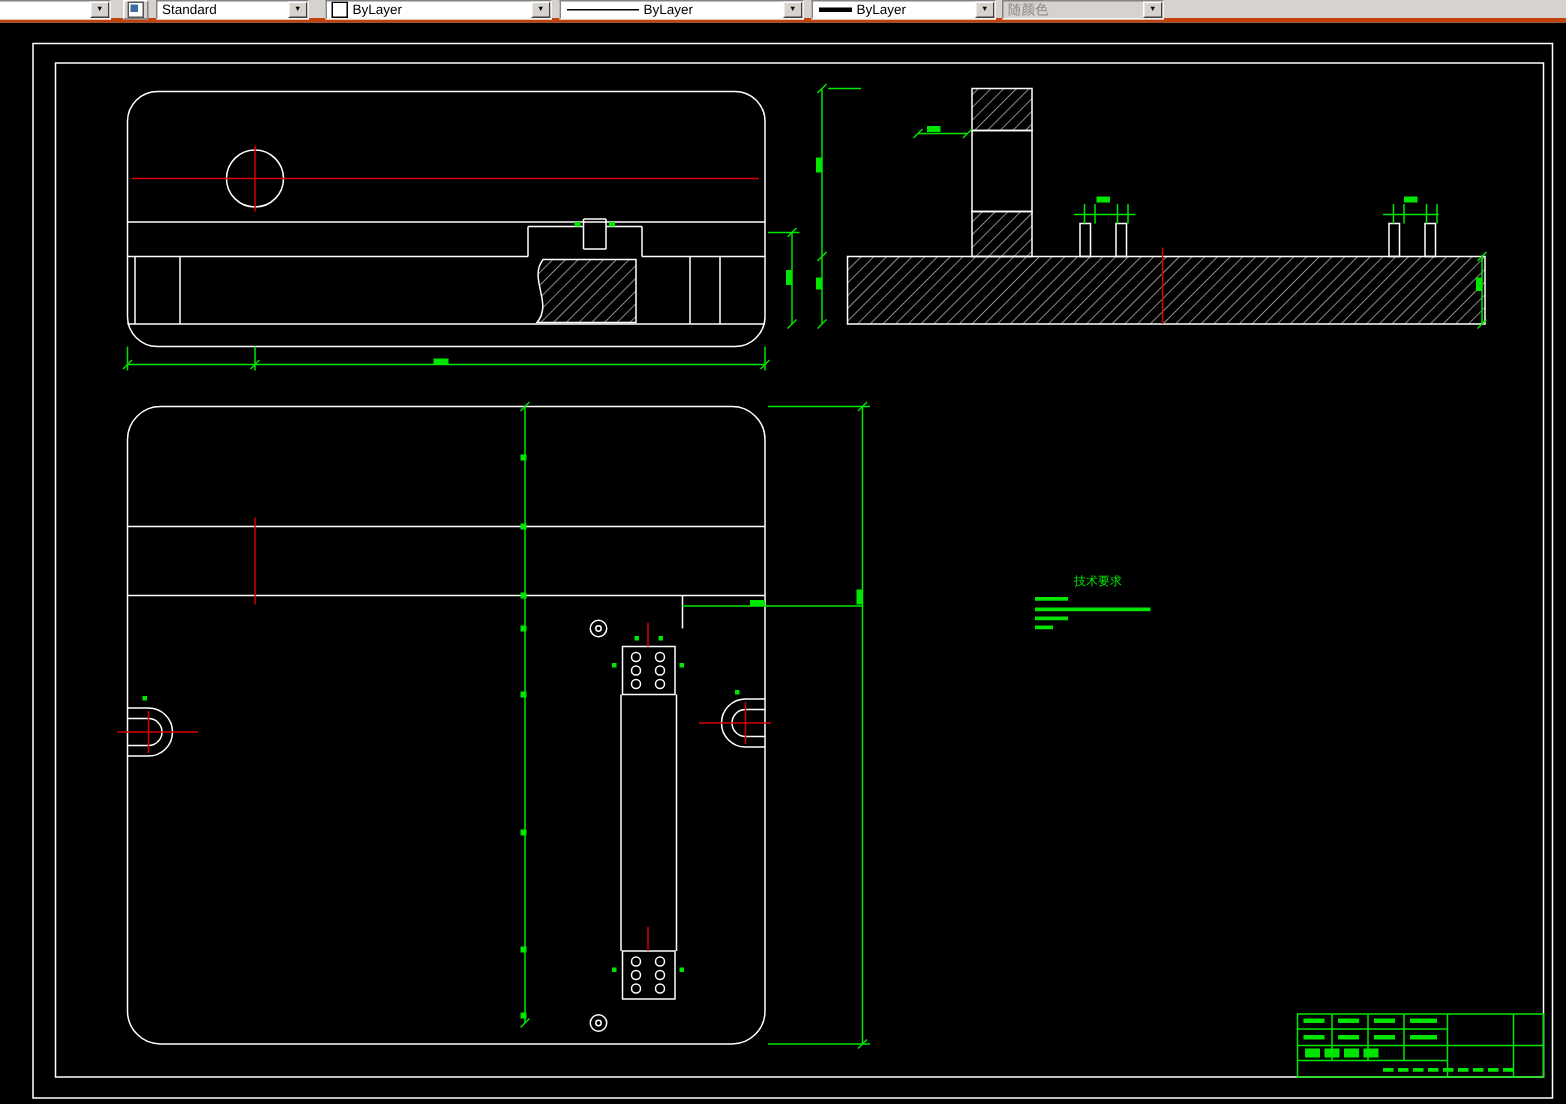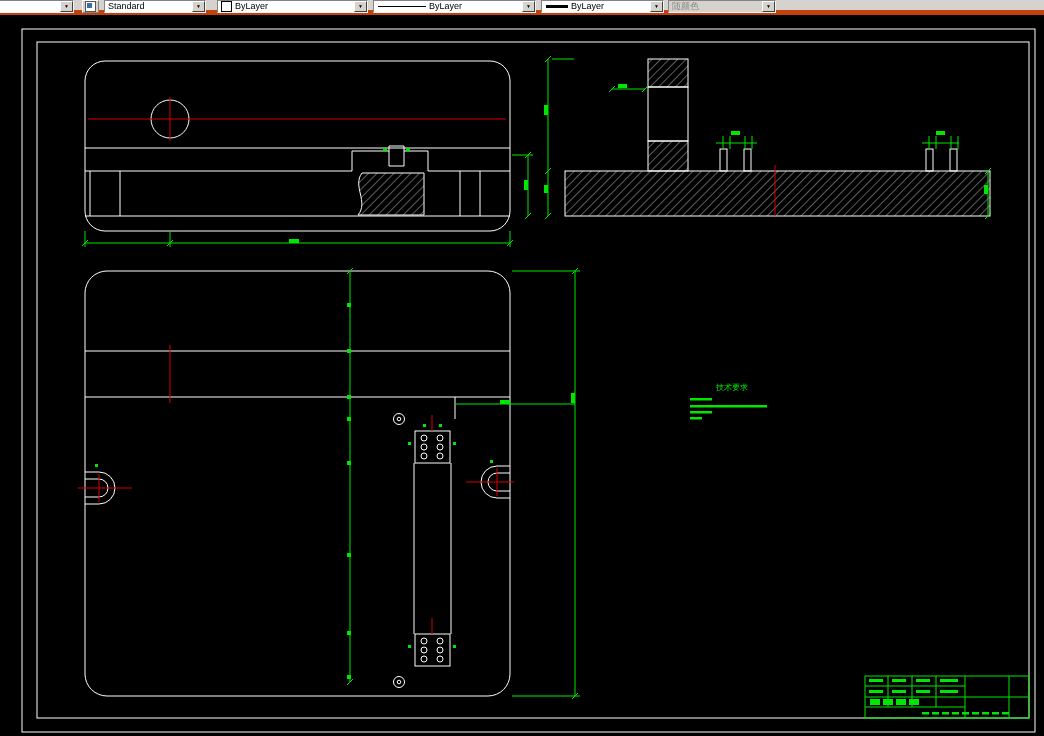--- a/index.html
+++ b/index.html
@@ -1,19 +1,19 @@
 <!DOCTYPE html>
 <html style="--outline: #ffffff; --dimension: #00e600; --centerline: #d60000; --background: #000000;"><head>
 <meta charset="utf-8">
 <style>
   html,body{margin:0;padding:0;width:1044px;height:736px;background:#000;overflow:hidden;
             font-family:"Liberation Sans",sans-serif;}
   
   .toolbar{position:absolute;top:0;left:0;width:1044px;height:15px;background:#d6d3ce;
-           box-sizing:border-box;border-bottom:5px solid #c2410c;z-index:5;}
+           box-sizing:border-box;border-bottom:3px solid #c2410c;z-index:5;}
   .combo{position:absolute;top:0;height:13px;background:#fff;box-sizing:border-box;
          border:1px solid;border-color:#848284 #f4f4f4 #f4f4f4 #848284;
          display:flex;align-items:center;font-size:9px;color:#000;overflow:hidden;}
   .combo .val{flex:1;padding-left:3px;white-space:nowrap;overflow:hidden;line-height:11px;}
   .combo .arrow{flex:none;width:13px;height:11px;background:#d6d3ce;box-sizing:border-box;
          border:1px solid;border-color:#fff #404040 #404040 #fff;
          font-size:5px;line-height:9px;text-align:center;color:#000;}
   .combo.disabled{background:#d6d3ce;}
   .combo.disabled .val{color:#8a8a8a;}
   .swatch{flex:none;width:9px;height:9px;background:#fff;border:1px solid #000;margin-left:3px;}

